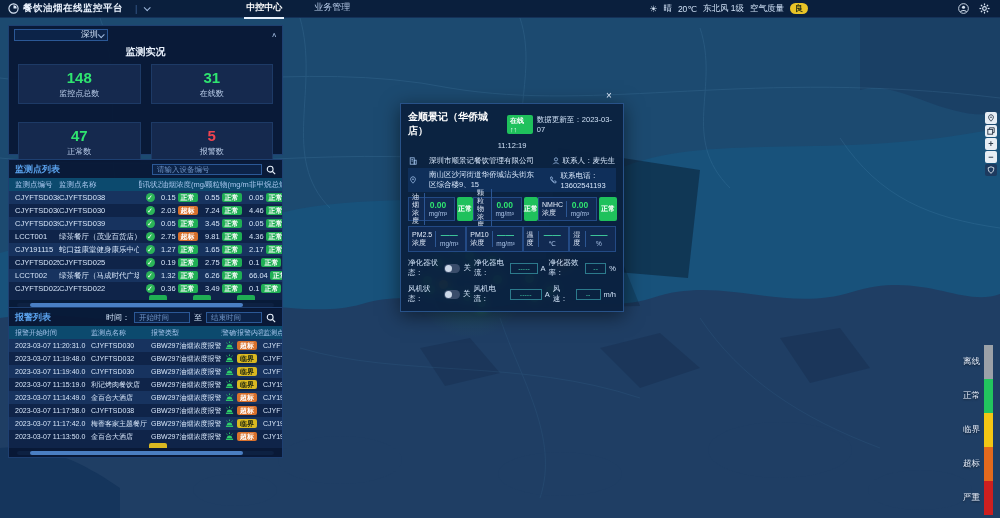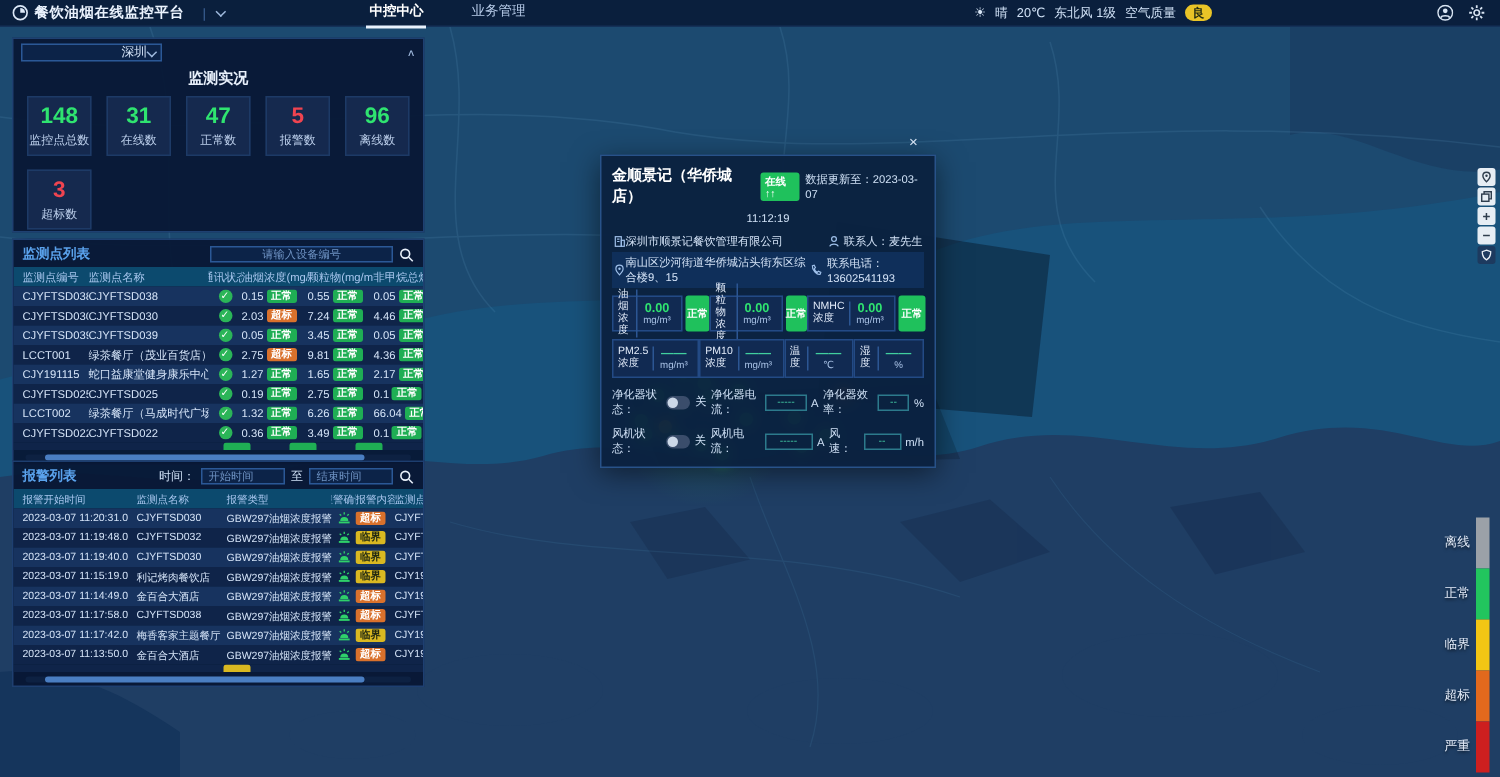--- a/index.html
+++ b/index.html
@@ -33,33 +33,33 @@
   
   .panel { position:absolute; left:8px; width:275px; background:rgba(8,23,52,.93); border:1px solid rgba(58,110,185,.45); z-index:5; }
   .ptitle { color:#5aa2ec; font-weight:bold; font-size:9px; }
 
   
   .stats { top:25px; height:130px; }
   .city-row { display:flex; align-items:center; padding:3px 5px 0; }
   .city-select { width:94px; height:12px; border:1px solid #2b5896; background:#0c2348; display:flex; align-items:center; justify-content:flex-end; padding:0 4px; font-size:8.5px; color:#d5e4f8; cursor:pointer; }
   .collapse { margin-left:auto; color:#9fb9dd; font-size:8px; cursor:pointer; transform:scaleY(.8); }
   .stats-title { text-align:center; font-size:10px; color:#e8f0fb; font-weight:bold; margin:4px 0 5px; }
-  .cards { display:grid; grid-template-columns:repeat(5,1fr); gap:9px 10px; padding:0 9px; }
+  .cards { display:grid; grid-template-columns:repeat(2,1fr); gap:18px 10px; padding:0 9px; }
   .scard { background:#15294e; border:1px solid #1d3a66; height:40px; display:flex; flex-direction:column; align-items:center; justify-content:center; gap:2px; cursor:pointer; }
   .scard .num { font-size:15px; font-weight:bold; }
   .scard .num[data-lv="green"] { color:#2fe470; }
   .scard .num[data-lv="red"]   { color:#ef4450; }
   .scard .lbl { font-size:8px; color:#bdd0ec; }
 
   
   .points { top:159px; height:151px; }
   .alarms { top:307px; height:151px; }
   .phead { display:flex; align-items:center; gap:4px; padding:3px 6px 2px; }
   .search-input, .time-input { background:#0c2348; border:1px solid #2b5896; color:#d5e4f8; font-size:7.5px; height:11px; padding:0 4px; outline:none; font-family:inherit; }
-  .search-input { width:122px; margin-left:auto;text-align:center; }
+  .search-input { width:110px; margin-left:auto; }
   .search-input::placeholder, .time-input::placeholder { color:#6f93c4; }
   .time-lbl { font-size:8px; color:#cfe0f5; margin-left:auto; }
   .time-input { width:56px; }
   .to-lbl { font-size:8px; color:#cfe0f5; }
   .sicon { flex:0 0 auto; cursor:pointer; }
 
   .tbl { overflow:hidden; }
   .trow { display:flex; align-items:center; height:13px; padding-left:6px; white-space:nowrap; }
   .thead-row { background:#0c4a6e; color:#a8c6ee; font-size:7.5px; height:13px; }
   .trow.r { font-size:7.5px; color:#d5e4f8; cursor:pointer; }
@@ -82,21 +82,21 @@
   .scrollbar .thumb { position:absolute; left:5%; width:83%; top:0; height:4px; border-radius:2px; background:#4a7ec2; }
 
   
   .popup-close { position:absolute; left:606px; top:90px; z-index:7; color:#d8e4f4; font-size:10px; cursor:pointer; }
   .popup { position:absolute; left:400px; top:103px; width:224px; background:rgba(10,33,64,.96); border:1px solid rgba(70,130,210,.5); box-shadow:0 4px 18px rgba(0,0,0,.5); z-index:6; padding:6px 7px 7px; }
   .pop-title-row { display:flex; align-items:center; gap:4px; }
   .pop-title { font-size:10px; font-weight:bold; color:#ffffff; }
   .online-badge { background:#1fc15c; color:#fff; font-size:7px; font-weight:bold; border-radius:2px; padding:1px 3px; margin-left:auto; }
   .upd { font-size:7.5px; color:#cfe0f5; }
   .upd-time { text-align:center; font-size:7.5px; color:#cfe0f5; margin:3px 0 4px; }
-  .info-row { display:flex; align-items:center; font-size:7.5px; color:#d5e4f8; padding:2px 1px; gap:0; }
+  .info-row { display:flex; align-items:center; font-size:7.5px; color:#d5e4f8; padding:2px 1px; gap:12px; }
   .info-row.strip { background:#0f2f5a; }
   .info-row .right { margin-left:auto; display:flex; align-items:center; gap:3px; }
   .info-row svg { flex:0 0 auto; }
   .read-row1 { display:flex; justify-content:space-between; margin-top:5px; }
   .rgroup { display:flex;border-radius:11px; }
   .rcard { background:#112a52; border:1px solid #234a85; height:24px; display:flex; align-items:center; padding:0 3px; }
   .rcard .rlbl { font-size:7px; color:#e3ecfa; white-space:pre-line; line-height:1.15; padding-right:3px; border-right:1px solid #2c5693; }
   .rcard .rvwrap { display:flex; flex-direction:column; align-items:center; padding:0 3px; min-width:26px; }
   .rcard .rv { font-size:8.5px; font-weight:bold; color:#2fe470; line-height:1.1; }
   .rcard .rv.dash { color:#41cf9e; }

